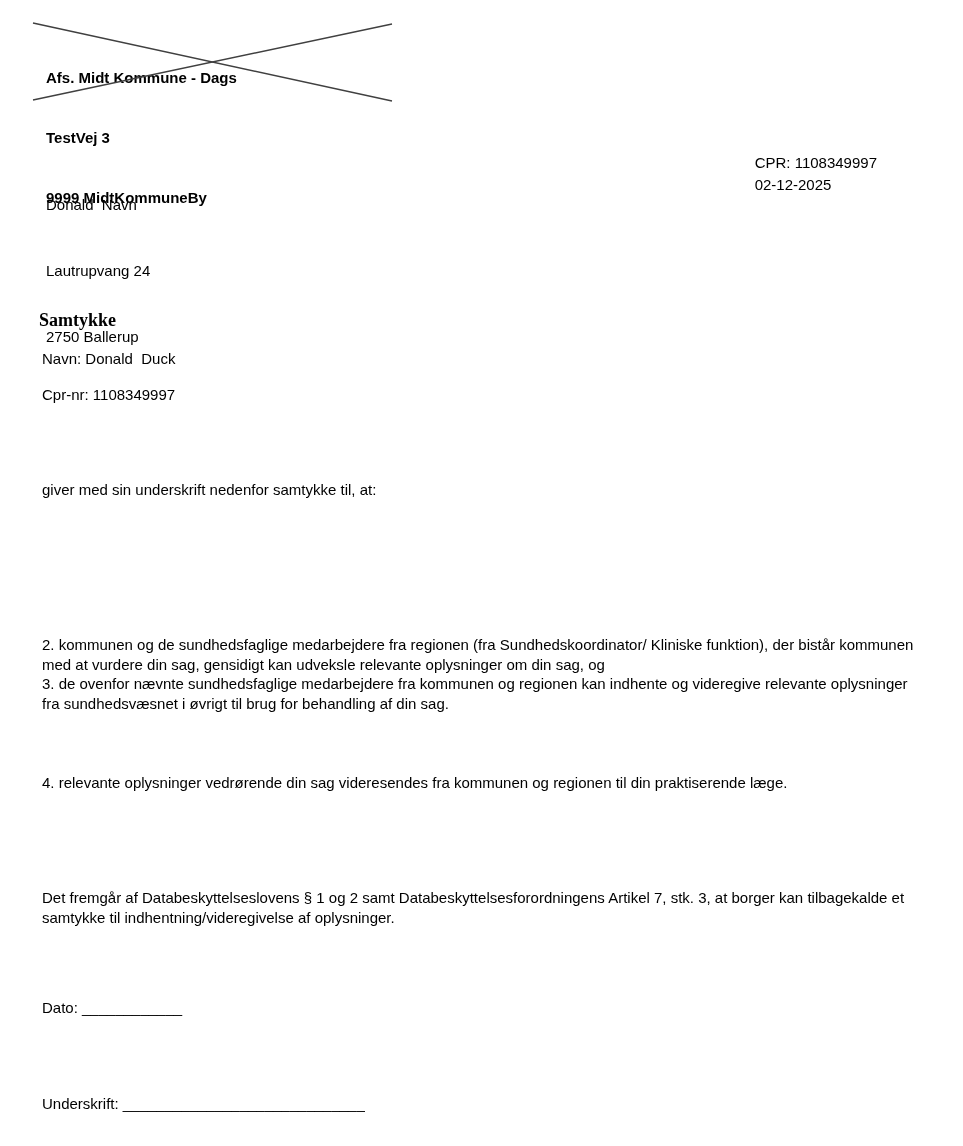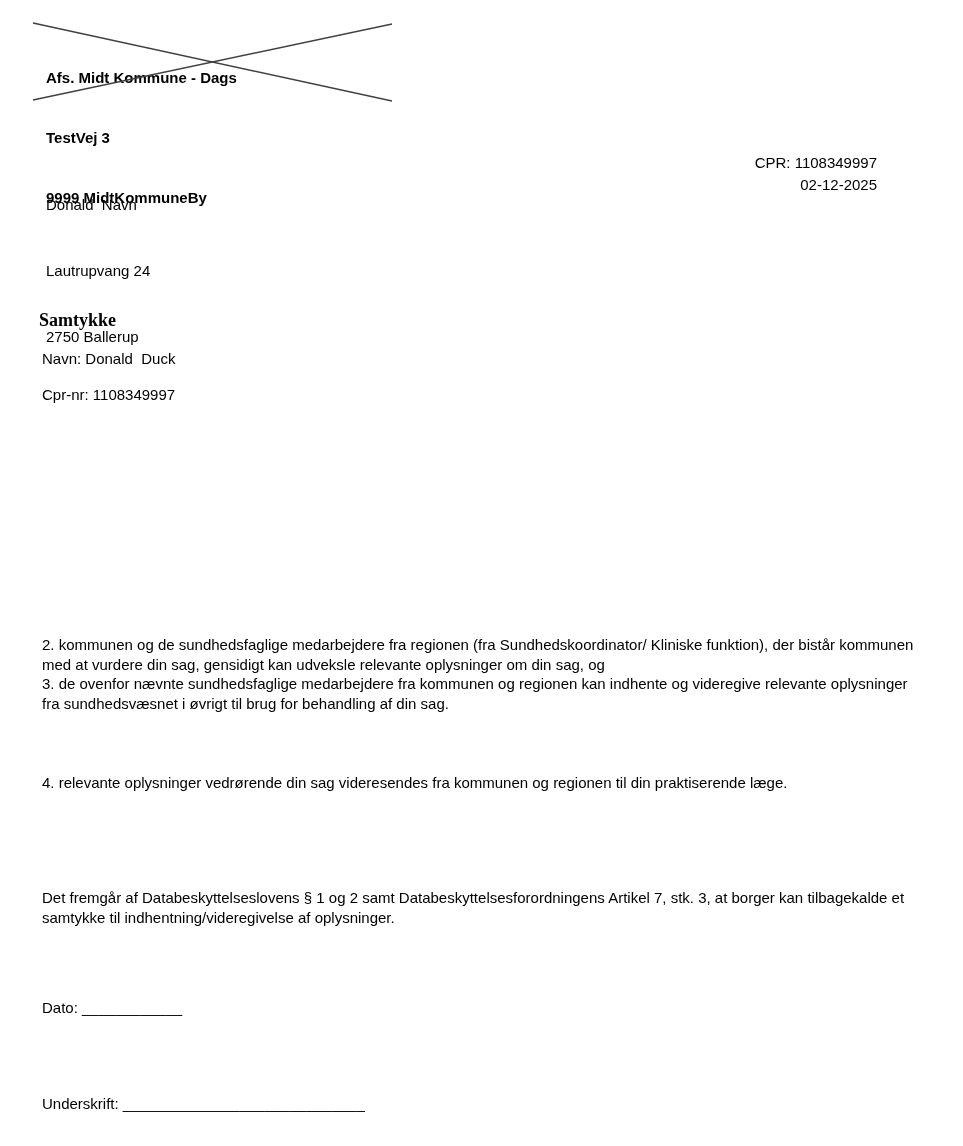--- a/index.html
+++ b/index.html
@@ -45,21 +45,20 @@
     left: 46px;
     top: 150px;
     font-size: 15px;
     line-height: 22px;
     white-space: pre-wrap;
   }
   .meta-block {
     position: absolute;
     right: 86px;
     top: 152px;
-    text-align: right;
     font-size: 15px;
     line-height: 22px;
   }
   .doc-title {
     position: absolute;
     left: 39px;
     top: 310px;
     font-family: "Liberation Serif", "DejaVu Serif", serif;
     font-weight: bold;
     font-size: 18px;
@@ -103,20 +102,21 @@
   <div class="meta-block">
     <div>CPR: 1108349997</div>
     <div>02-12-2025</div>
   </div>
 
   <h1 class="doc-title">Samtykke</h1>
 
   <div class="line navn-line">Navn: Donald  Duck</div>
   <div class="line cprnr-line">Cpr-nr: 1108349997</div>
 
+  <div class="line intro-line">giver med sin underskrift nedenfor samtykke til, at:</div>
 
   <p class="para para-2">2. kommunen og de sundhedsfaglige medarbejdere fra regionen (fra Sundhedskoordinator/ Kliniske funktion), der bistår kommunen med at vurdere din sag, gensidigt kan udveksle relevante oplysninger om din sag, og</p>
   <p class="para para-3">3. de ovenfor nævnte sundhedsfaglige medarbejdere fra kommunen og regionen kan indhente og videregive relevante oplysninger fra sundhedsvæsnet i øvrigt til brug for behandling af din sag.</p>
   <p class="para para-4">4. relevante oplysninger vedrørende din sag videresendes fra kommunen og regionen til din praktiserende læge.</p>
 
   <p class="para legal-para">Det fremgår af Databeskyttelseslovens § 1 og 2 samt Databeskyttelsesforordningens Artikel 7, stk. 3, at borger kan tilbagekalde et samtykke til indhentning/videregivelse af oplysninger.</p>
 
   <div class="line dato-line">Dato: ____________</div>
   <div class="line underskrift-line">Underskrift: _____________________________</div>
 

